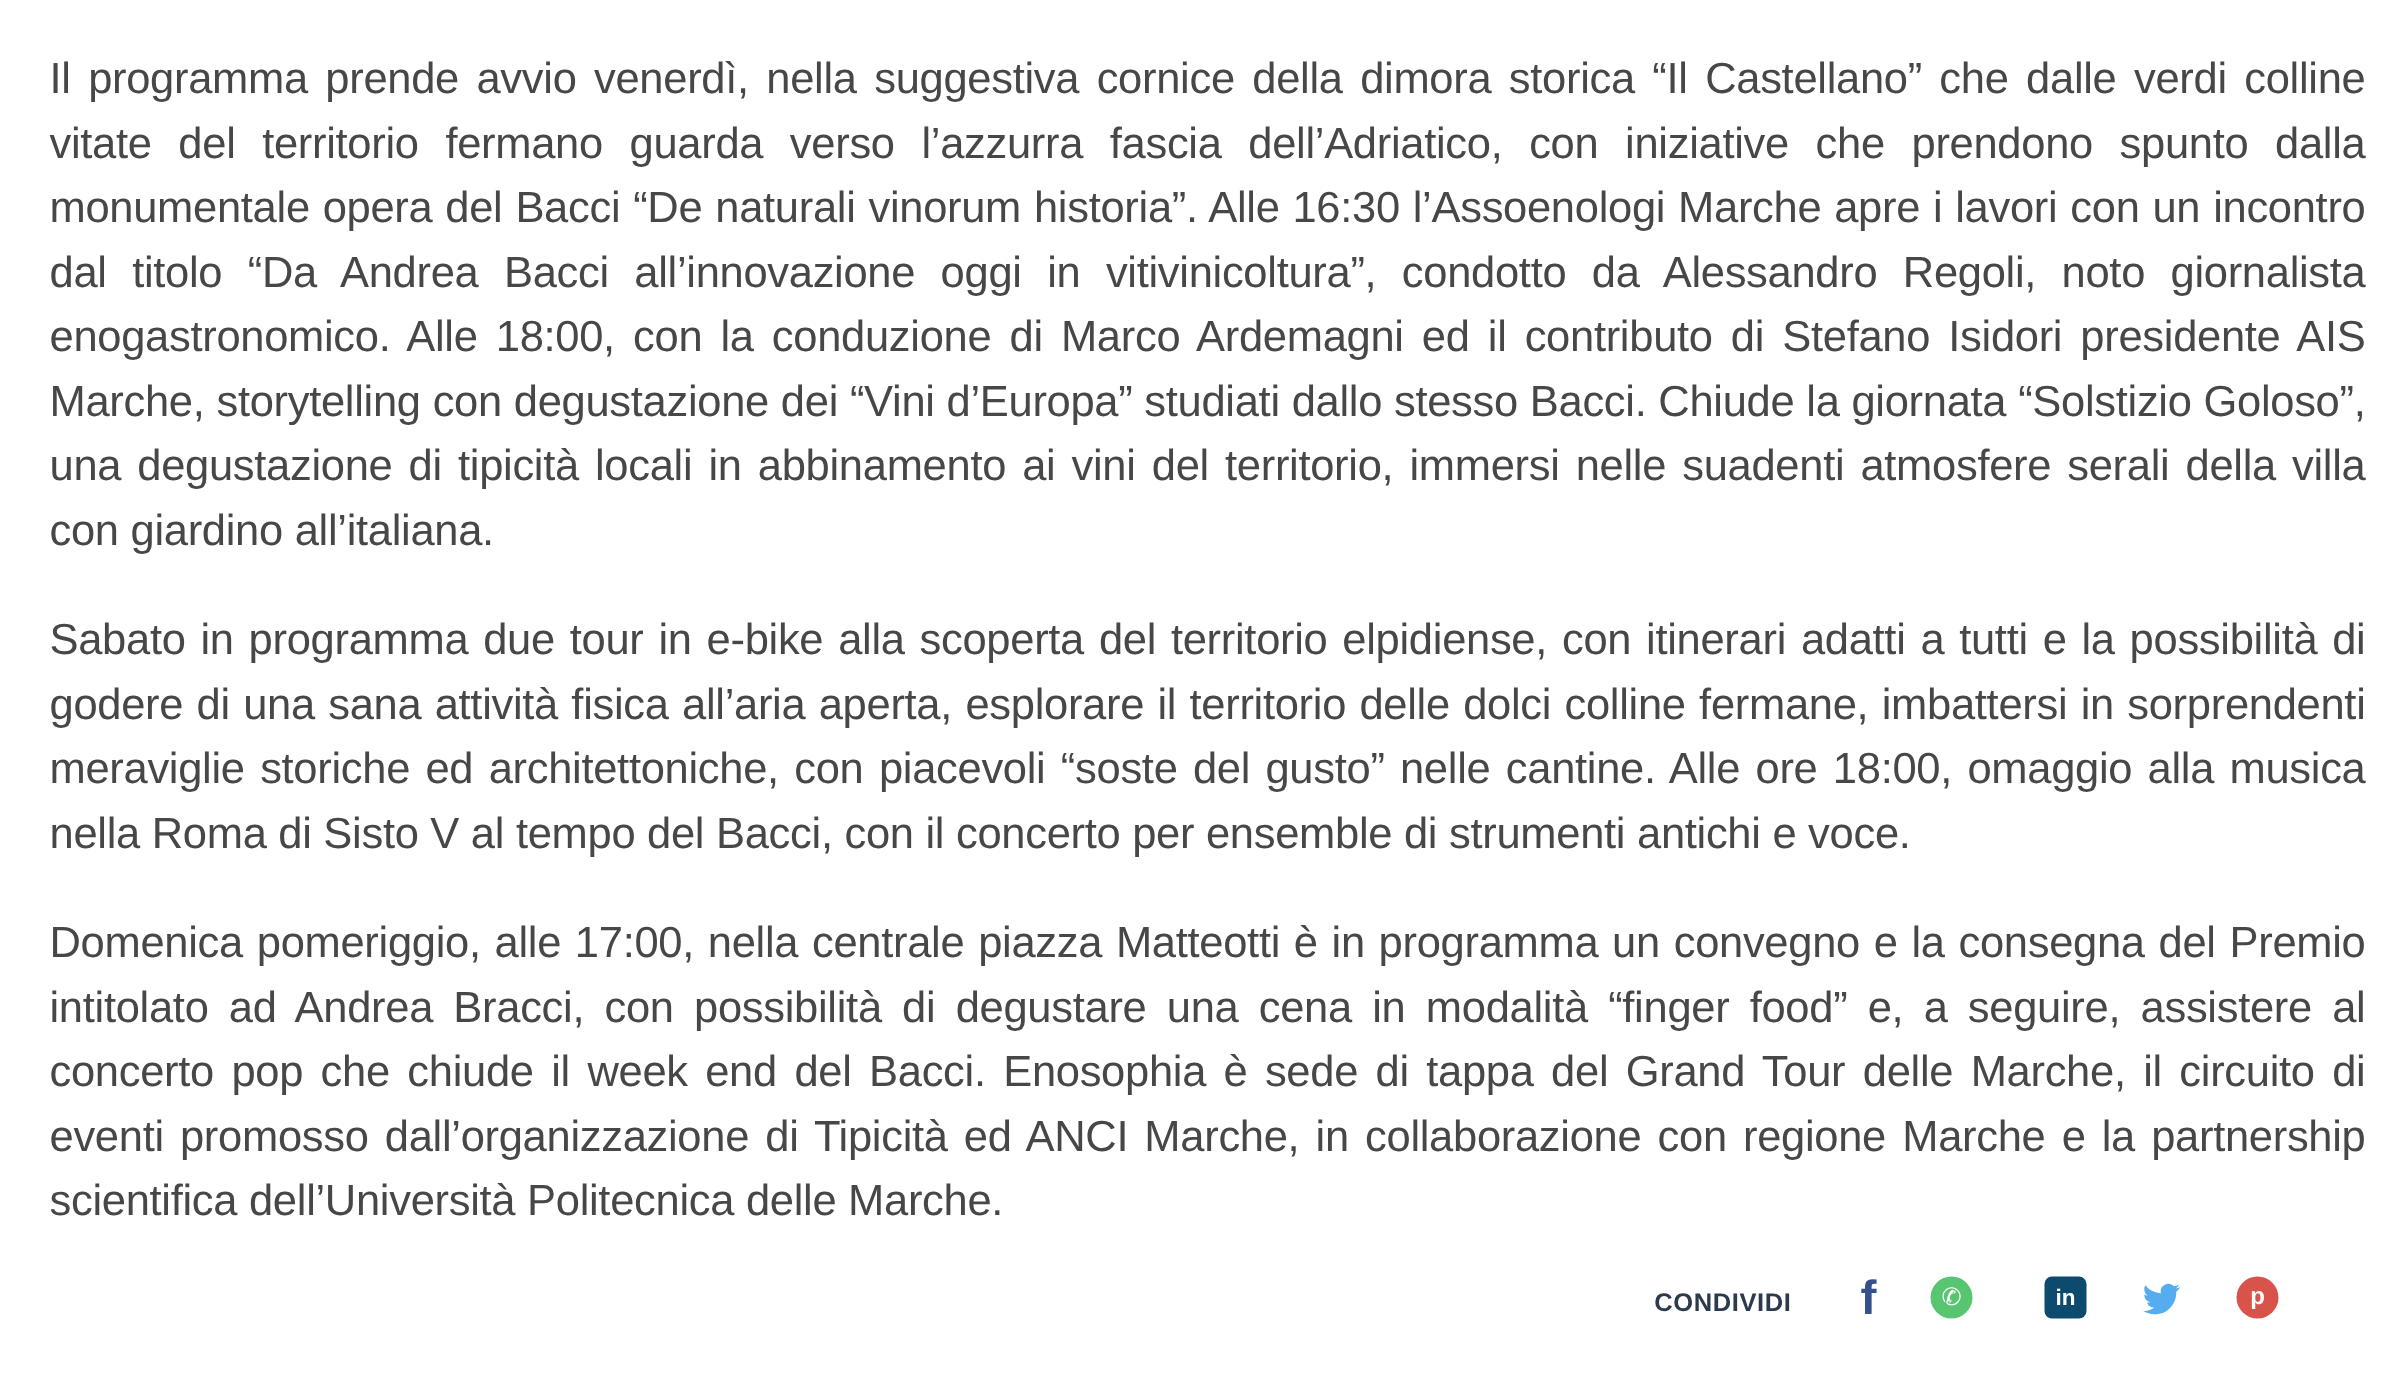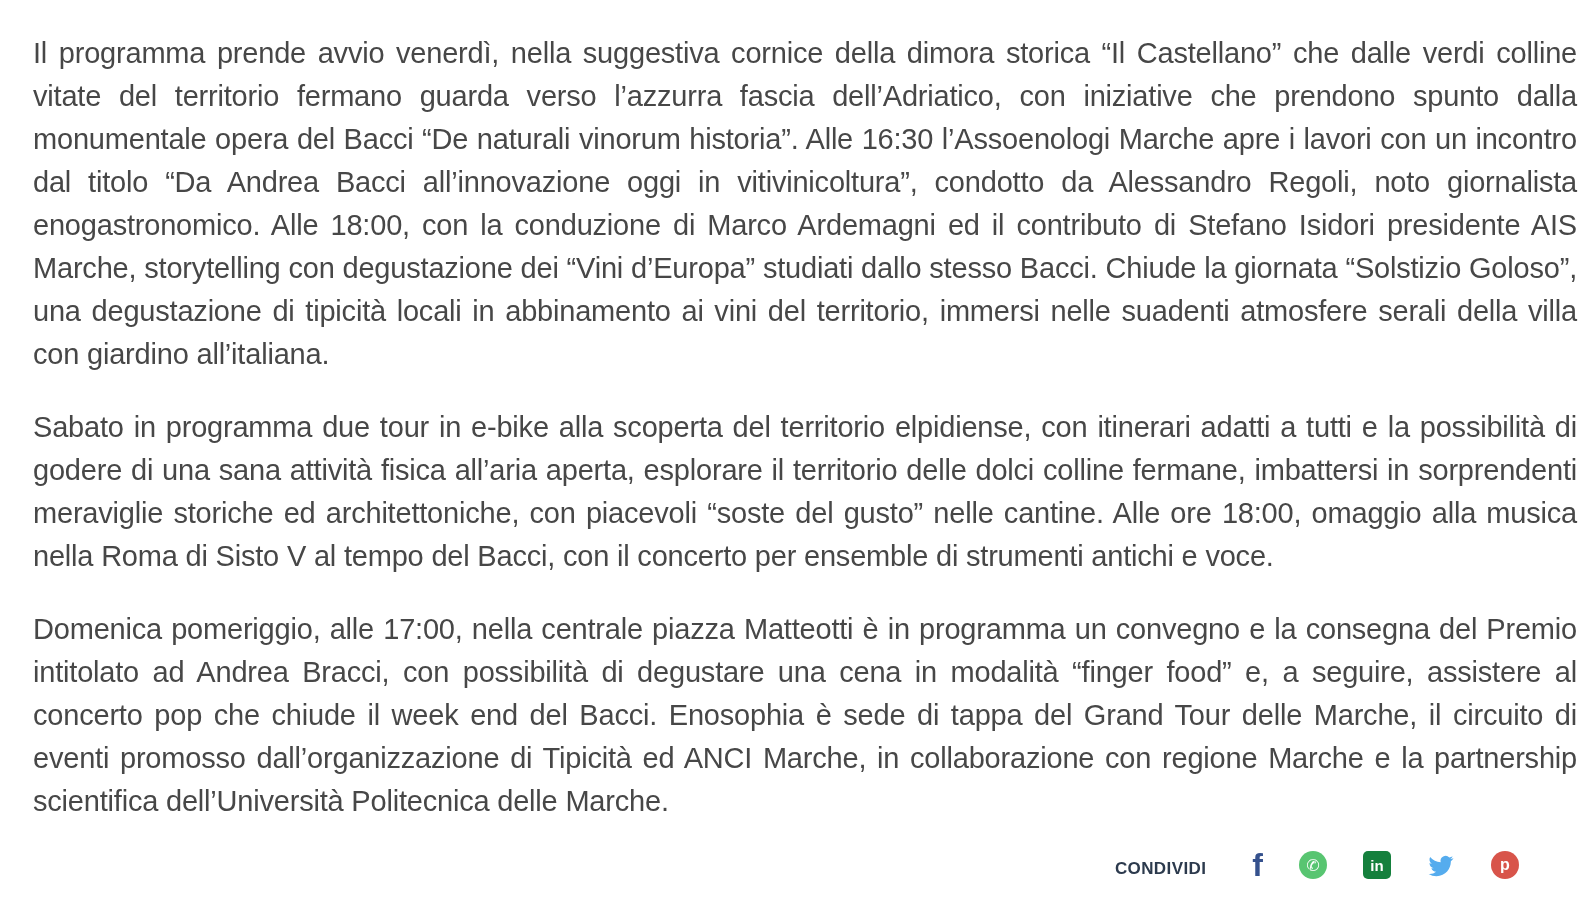--- a/index.html
+++ b/index.html
@@ -78,21 +78,21 @@
 
 <div class="article">
   <p style="color: rgb(71, 71, 71);">Il programma prende avvio venerdì, nella suggestiva cornice della dimora storica “Il Castellano” che dalle verdi colline vitate del territorio fermano guarda verso l’azzurra fascia dell’Adriatico, con iniziative che prendono spunto dalla monumentale opera del Bacci “De naturali vinorum historia”. Alle 16:30 l’Assoenologi Marche apre i lavori con un incontro dal titolo “Da Andrea Bacci all’innovazione oggi in vitivinicoltura”, condotto da Alessandro Regoli, noto giornalista enogastronomico. Alle 18:00, con la conduzione di Marco Ardemagni ed il contributo di Stefano Isidori presidente AIS Marche, storytelling con degustazione dei “Vini d’Europa” studiati dallo stesso Bacci. Chiude la giornata “Solstizio Goloso”, una degustazione di tipicità locali in abbinamento ai vini del territorio, immersi nelle suadenti atmosfere serali della villa con giardino all’italiana.</p>
   <p style="color: rgb(71, 71, 71);">Sabato in programma due tour in e-bike alla scoperta del territorio elpidiense, con itinerari adatti a tutti e la possibilità di godere di una sana attività fisica all’aria aperta, esplorare il territorio delle dolci colline fermane, imbattersi in sorprendenti meraviglie storiche ed architettoniche, con piacevoli “soste del gusto” nelle cantine. Alle ore 18:00, omaggio alla musica nella Roma di Sisto V al tempo del Bacci, con il concerto per ensemble di strumenti antichi e voce.</p>
   <p style="color: rgb(71, 71, 71);">Domenica pomeriggio, alle 17:00, nella centrale piazza Matteotti è in programma un convegno e la consegna del Premio intitolato ad Andrea Bracci, con possibilità di degustare una cena in modalità “finger food” e, a seguire, assistere al concerto pop che chiude il week end del Bacci. Enosophia è sede di tappa del Grand Tour delle Marche, il circuito di eventi promosso dall’organizzazione di Tipicità ed ANCI Marche, in collaborazione con regione Marche e la partnership scientifica dell’Università Politecnica delle Marche.</p>
 
   <div class="share">
     <span class="share-label" style="color: rgb(44, 58, 77);">CONDIVIDI</span>
     <span class="sicon glyph-only" style="color: rgb(53, 81, 141);">f</span>
     <span class="sicon circle" style="background: rgb(88, 197, 113);">✆</span>
-    <span class="sicon square" style="background: #15803d;">in</span>
+    <span class="sicon square" style="background: #0c4a6e; margin-left: 12px;">in</span>
     <span class="sicon svgicon">
       <svg viewBox="0 0 24 24" aria-hidden="true">
         <path d="M23.4 4.8a9.3 9.3 0 0 1-2.7.8 4.7 4.7 0 0 0 2-2.6c-.9.6-1.9 1-3 1.2a4.7 4.7 0 0 0-8 4.3A13.3 13.3 0 0 1 2 3.6a4.7 4.7 0 0 0 1.5 6.3c-.8 0-1.5-.2-2.1-.6v.1c0 2.3 1.6 4.2 3.8 4.6-.7.2-1.4.2-2.1.1a4.7 4.7 0 0 0 4.4 3.2A9.4 9.4 0 0 1 .6 19.3 13.2 13.2 0 0 0 7.8 21.4c8.6 0 13.3-7.1 13.3-13.3v-.6c.9-.7 1.7-1.5 2.3-2.4z" fill="#55acee"></path>
       </svg>
     </span>
     <span class="sicon circle" style="background: rgb(216, 84, 74);">p</span>
   </div>
 </div>
 
 </body></html>

